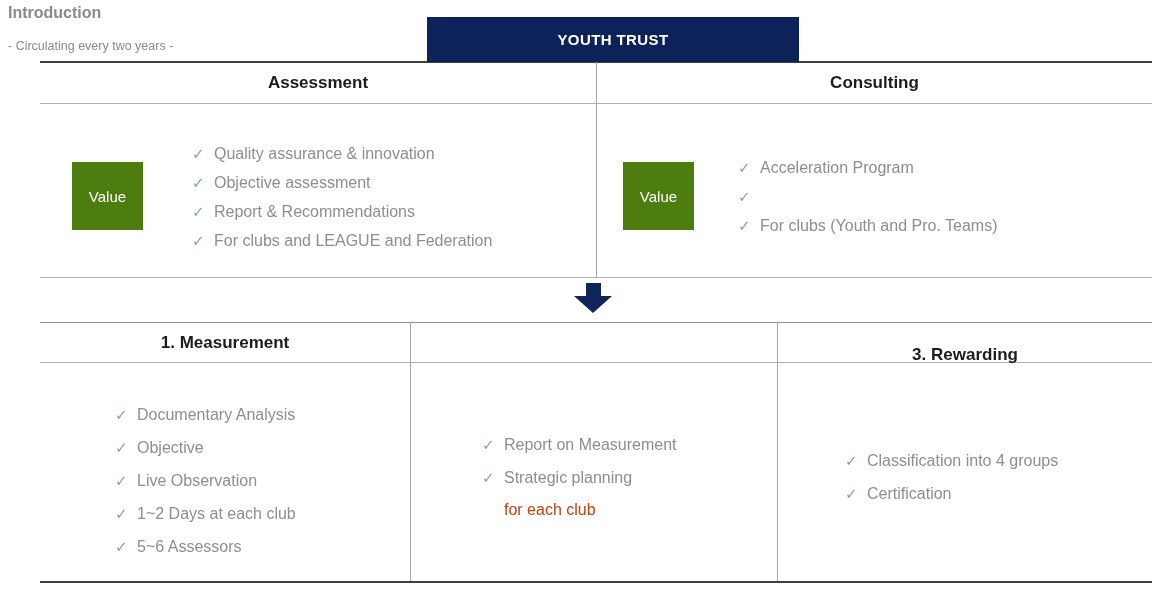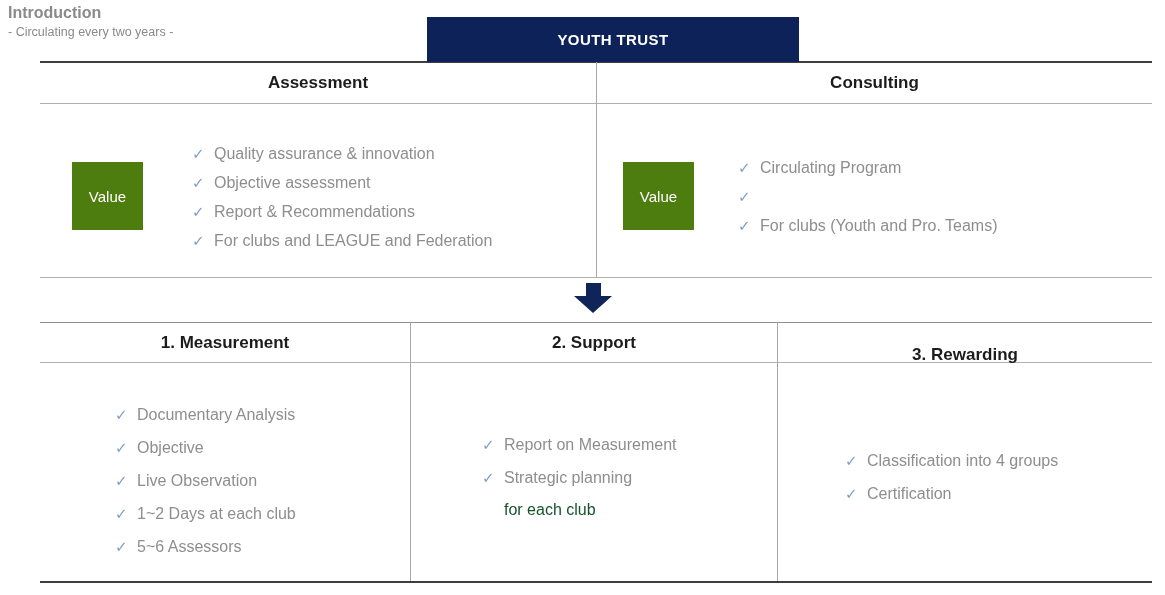--- a/index.html
+++ b/index.html
@@ -3,21 +3,21 @@
 <meta charset="utf-8">
 <style>
   html,body{margin:0;padding:0;background:#fff;}
   .page{
     position:relative;width:1165px;height:595px;background:#fff;overflow:hidden;
     font-family:"Liberation Sans","DejaVu Sans",sans-serif;
   }
   
   .intro{position:absolute;left:8px;top:3px;}
   .intro-title{font-size:16px;font-weight:700;color:#8a8a8a;line-height:19px;}
-  .intro-subtitle{font-size:12.5px;color:#8a8a8a;line-height:16px;margin-top:2px;}
+  .intro-subtitle{font-size:12.5px;color:#8a8a8a;line-height:16px;margin-top:16px;}
   
   .banner{
     position:absolute;left:410px;top:17px;width:372px;height:45px;
     background:#0d2258;color:#fff;display:flex;align-items:center;justify-content:center;
     font-size:15px;font-weight:700;letter-spacing:.4px;z-index:3;margin-left:17px;
   }
   
   .hline{position:absolute;z-index:1;}
   .hline.dark{height:2px;background:#3e3e3e;}
   .hline.mid{height:1px;background:#8f8f8f;}
@@ -33,21 +33,21 @@
     position:absolute;width:71px;height:68px;background:#4d7c0f;color:#fff;
     display:flex;align-items:center;justify-content:center;font-size:15px;z-index:2;
   }
   
   .check-list{position:absolute;display:flex;flex-direction:column;z-index:2;}
   .check-item{display:flex;align-items:center;}
   .check{color:#7e9ec8;font-size:15px;width:15px;flex:0 0 15px;line-height:1;}
   .item-text{color:#8e8e8e;font-size:16px;margin-left:7px;white-space:nowrap;}
   .top-list .check-item{height:29px;}
   .bottom-list .check-item{height:33px;}
-  .continuation{color:#14532d;font-size:16px;height:32px;display:flex;align-items:center;padding-left:22px;white-space:nowrap;}
+  .continuation{color:#c2410c;font-size:16px;height:32px;display:flex;align-items:center;padding-left:22px;white-space:nowrap;}
   
   .down-arrow{position:absolute;left:574px;top:283px;width:38px;z-index:2;}
   .down-arrow .stem{width:15px;height:13px;background:#0f2458;margin:0 auto;}
   .down-arrow .head{
     width:0;height:0;margin:0 auto;
     border-left:19px solid transparent;border-right:19px solid transparent;
     border-top:17px solid #0f2458;
   }
 </style>
 </head>
@@ -89,21 +89,21 @@
     <div class="check-item">
       <span class="check">✓</span>
       <span class="item-text">For clubs and LEAGUE and Federation</span>
     </div>
   </div>
 
   <div class="value-box" style="left:623px;top:162px">Value</div>
   <div class="check-list top-list" style="left:738px;top:153px">
     <div class="check-item">
       <span class="check">✓</span>
-      <span class="item-text">Circulating Program</span>
+      <span class="item-text">Acceleration Program</span>
     </div>
     <div class="check-item">
       <span class="check">✓</span>
     </div>
     <div class="check-item">
       <span class="check">✓</span>
       <span class="item-text">For clubs (Youth and Pro. Teams)</span>
     </div>
   </div>
 
@@ -112,21 +112,20 @@
     <div class="head"></div>
   </div>
 
   <div class="hline mid" style="left:40px;top:322px;width:1112px"></div>
   <div class="hline light" style="left:40px;top:362px;width:1112px"></div>
   <div class="hline dark" style="left:40px;top:581px;width:1112px"></div>
   <div class="vline" style="left:410px;top:322px;height:259px"></div>
   <div class="vline" style="left:777px;top:322px;height:259px"></div>
 
   <div class="col-header" style="left:40px;top:323px;width:370px;height:39px">1. Measurement</div>
-  <div class="col-header" style="left:411px;top:323px;width:366px;height:39px">2. Support</div>
   <div class="col-header" style="left:778px;top:335px;width:374px;height:39px">3. Rewarding</div>
 
   <div class="check-list bottom-list" style="left:115px;top:398px">
     <div class="check-item">
       <span class="check">✓</span>
       <span class="item-text">Documentary Analysis</span>
     </div>
     <div class="check-item">
       <span class="check">✓</span>
       <span class="item-text">Objective</span>

